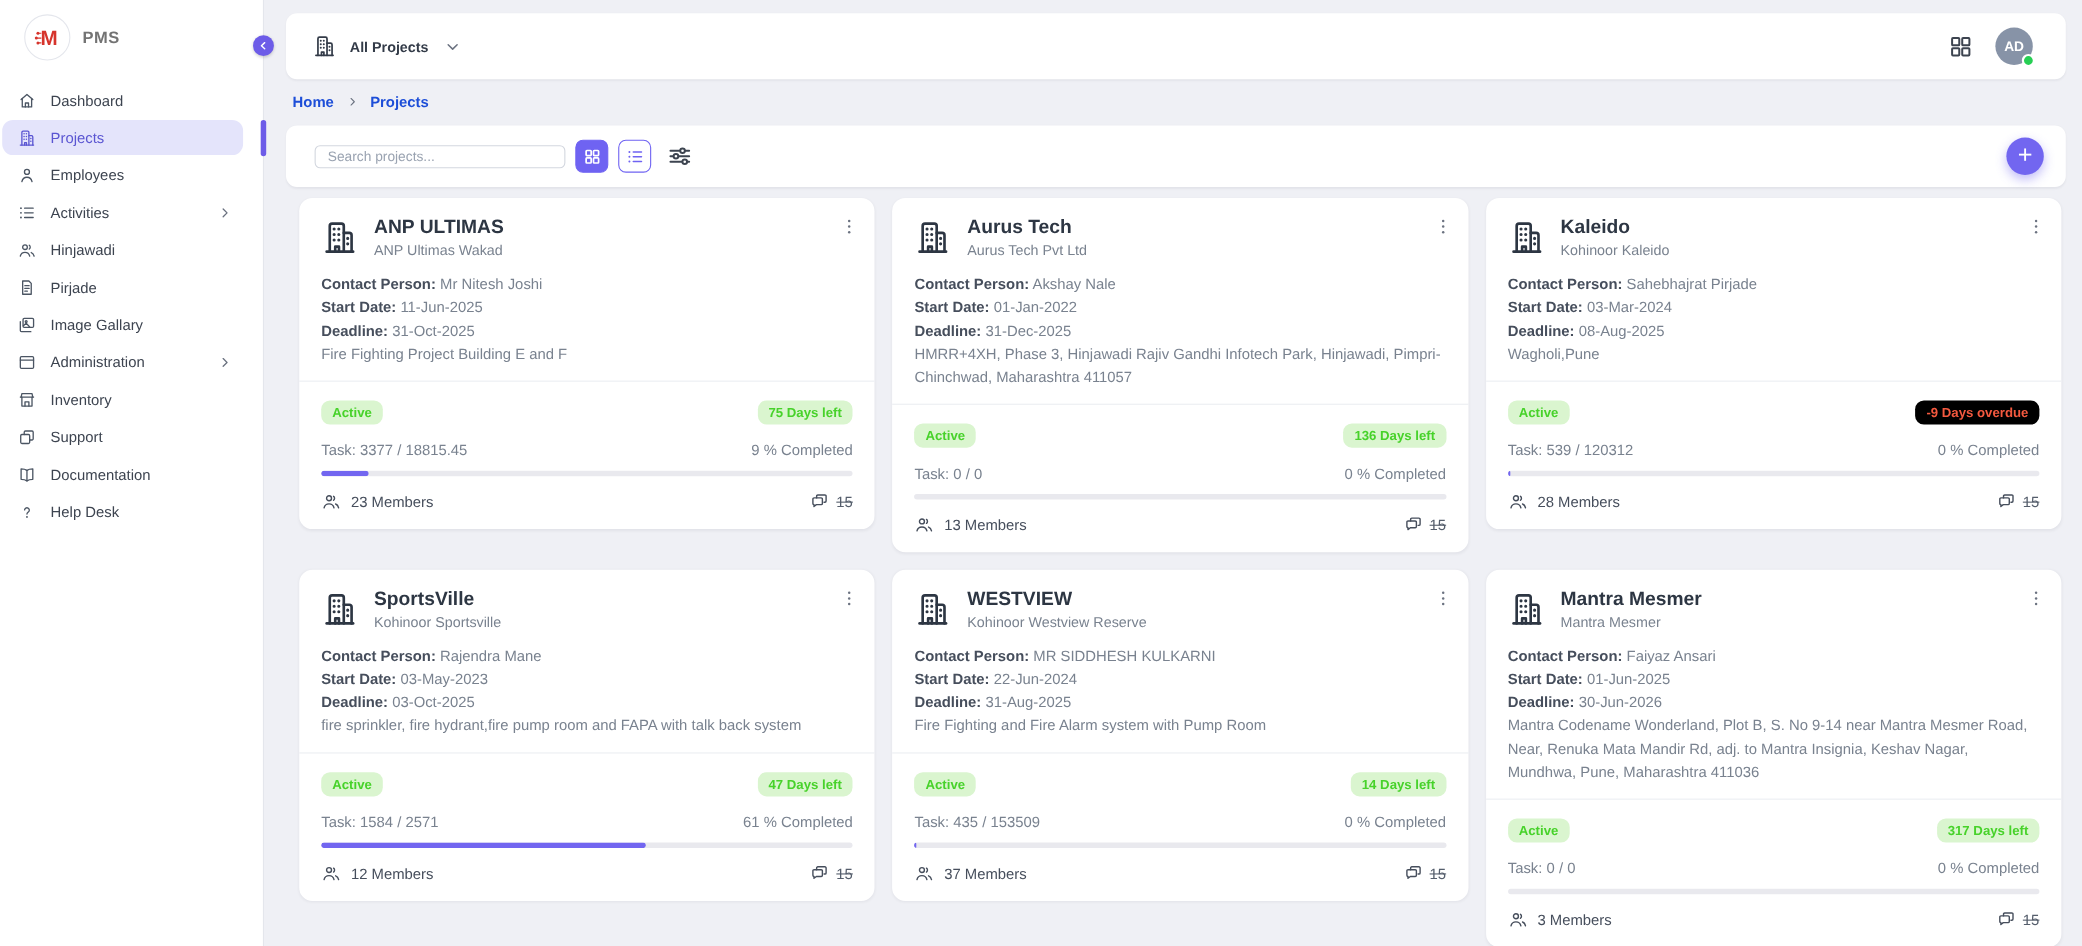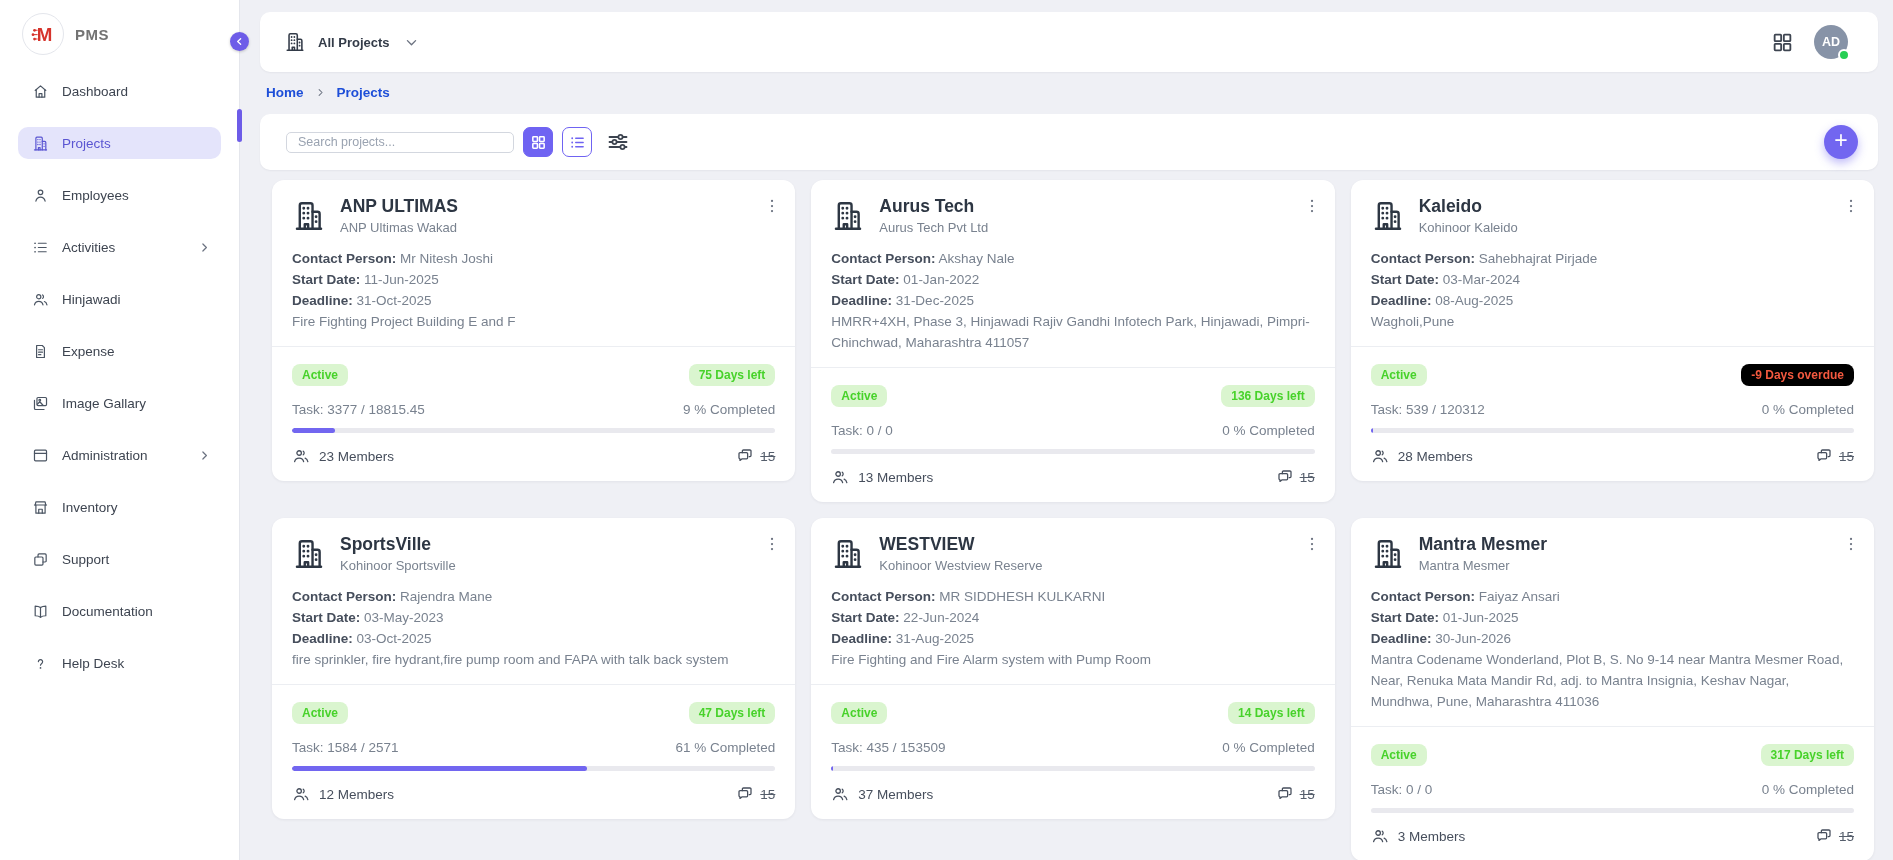--- a/index.html
+++ b/index.html
@@ -8,21 +8,21 @@
   .app { display:flex; width:100%; height:100%; }
 
   
   .sidebar { width:240px; flex:none; background:#fff; border-right:1px solid #e4e6ec; position:relative; }
   .logo-row { display:flex; align-items:center; gap:11px; padding:13px 0 11px 22px; }
   .logo-badge { width:42px; height:42px; border:1px solid #e4e6ec; border-radius:50%; display:flex; align-items:center; justify-content:center; }
   .logo-badge svg { width:30px; height:30px; }
   .logo-text { font-size:15px; font-weight:bold; color:#737373; letter-spacing:.5px; }
   .collapse-btn { position:absolute; top:32px; right:-10px; width:19px; height:19px; border:none; border-radius:50%; background:#6d5ce8; color:#fff; display:flex; align-items:center; justify-content:center; cursor:pointer; z-index:10; box-shadow:0 1px 3px rgba(0,0,0,.2); }
   .collapse-btn svg { width:11px; height:11px; }
-  .nav { padding:9px 18px 0 18px; display:flex; flex-direction:column; gap:20px; }
+  .nav { padding:9px 18px 0 2px; display:flex; flex-direction:column; gap:2px; }
   .nav-item { display:flex; align-items:center; gap:13px; height:32px; padding:0 10px 0 14px; border-radius:10px; font-size:13.5px; color:#3d4450; cursor:pointer; }
   .nav-icon { width:17px; height:17px; color:#4b5563; display:flex; flex:none; }
   .nav-icon svg { width:100%; height:100%; }
   .nav-item.active { background:#e4e4fb; color:#5a55d2; }
   .nav-item.active .nav-icon { color:#5a55d2; }
   .nav-chevron { margin-left:auto; width:13px; height:13px; color:#6b7280; display:none; }
   .nav-chevron svg { width:100%; height:100%; }
   .nav-item.has-children .nav-chevron { display:flex; }
   .active-bar { position:absolute; top:109px; right:-3px; width:5px; height:33px; background:#6d5ce8; border-radius:4px; }
 
@@ -168,21 +168,21 @@
     <span class="nav-label">Hinjawadi</span>
 
   </div>
         <div class="nav-item">
     <span class="nav-icon">
             <svg viewBox="0 0 24 24" fill="none" stroke="currentColor" stroke-width="1.7" stroke-linecap="round" stroke-linejoin="round">
               <path d="M6.5 3.5h8l3 3v14h-11z"></path>
               <path d="M9.3 9.5h5.5M9.3 13h5.5M9.3 16.5h3.2"></path>
             </svg>
           </span>
-    <span class="nav-label">Expense</span>
+    <span class="nav-label">Pirjade</span>
 
   </div>
         <div class="nav-item">
     <span class="nav-icon">
             <svg viewBox="0 0 24 24" fill="none" stroke="currentColor" stroke-width="1.7" stroke-linecap="round" stroke-linejoin="round">
               <rect x="7" y="3.5" width="13.5" height="11.5" rx="1.5"></rect>
               <circle cx="11" cy="7.5" r="1.2"></circle>
               <path d="M7.5 13l3.5-3.5 4.5 5"></path>
               <path d="M3.5 7.5V19a1.5 1.5 0 0 0 1.5 1.5h12"></path>
             </svg>

